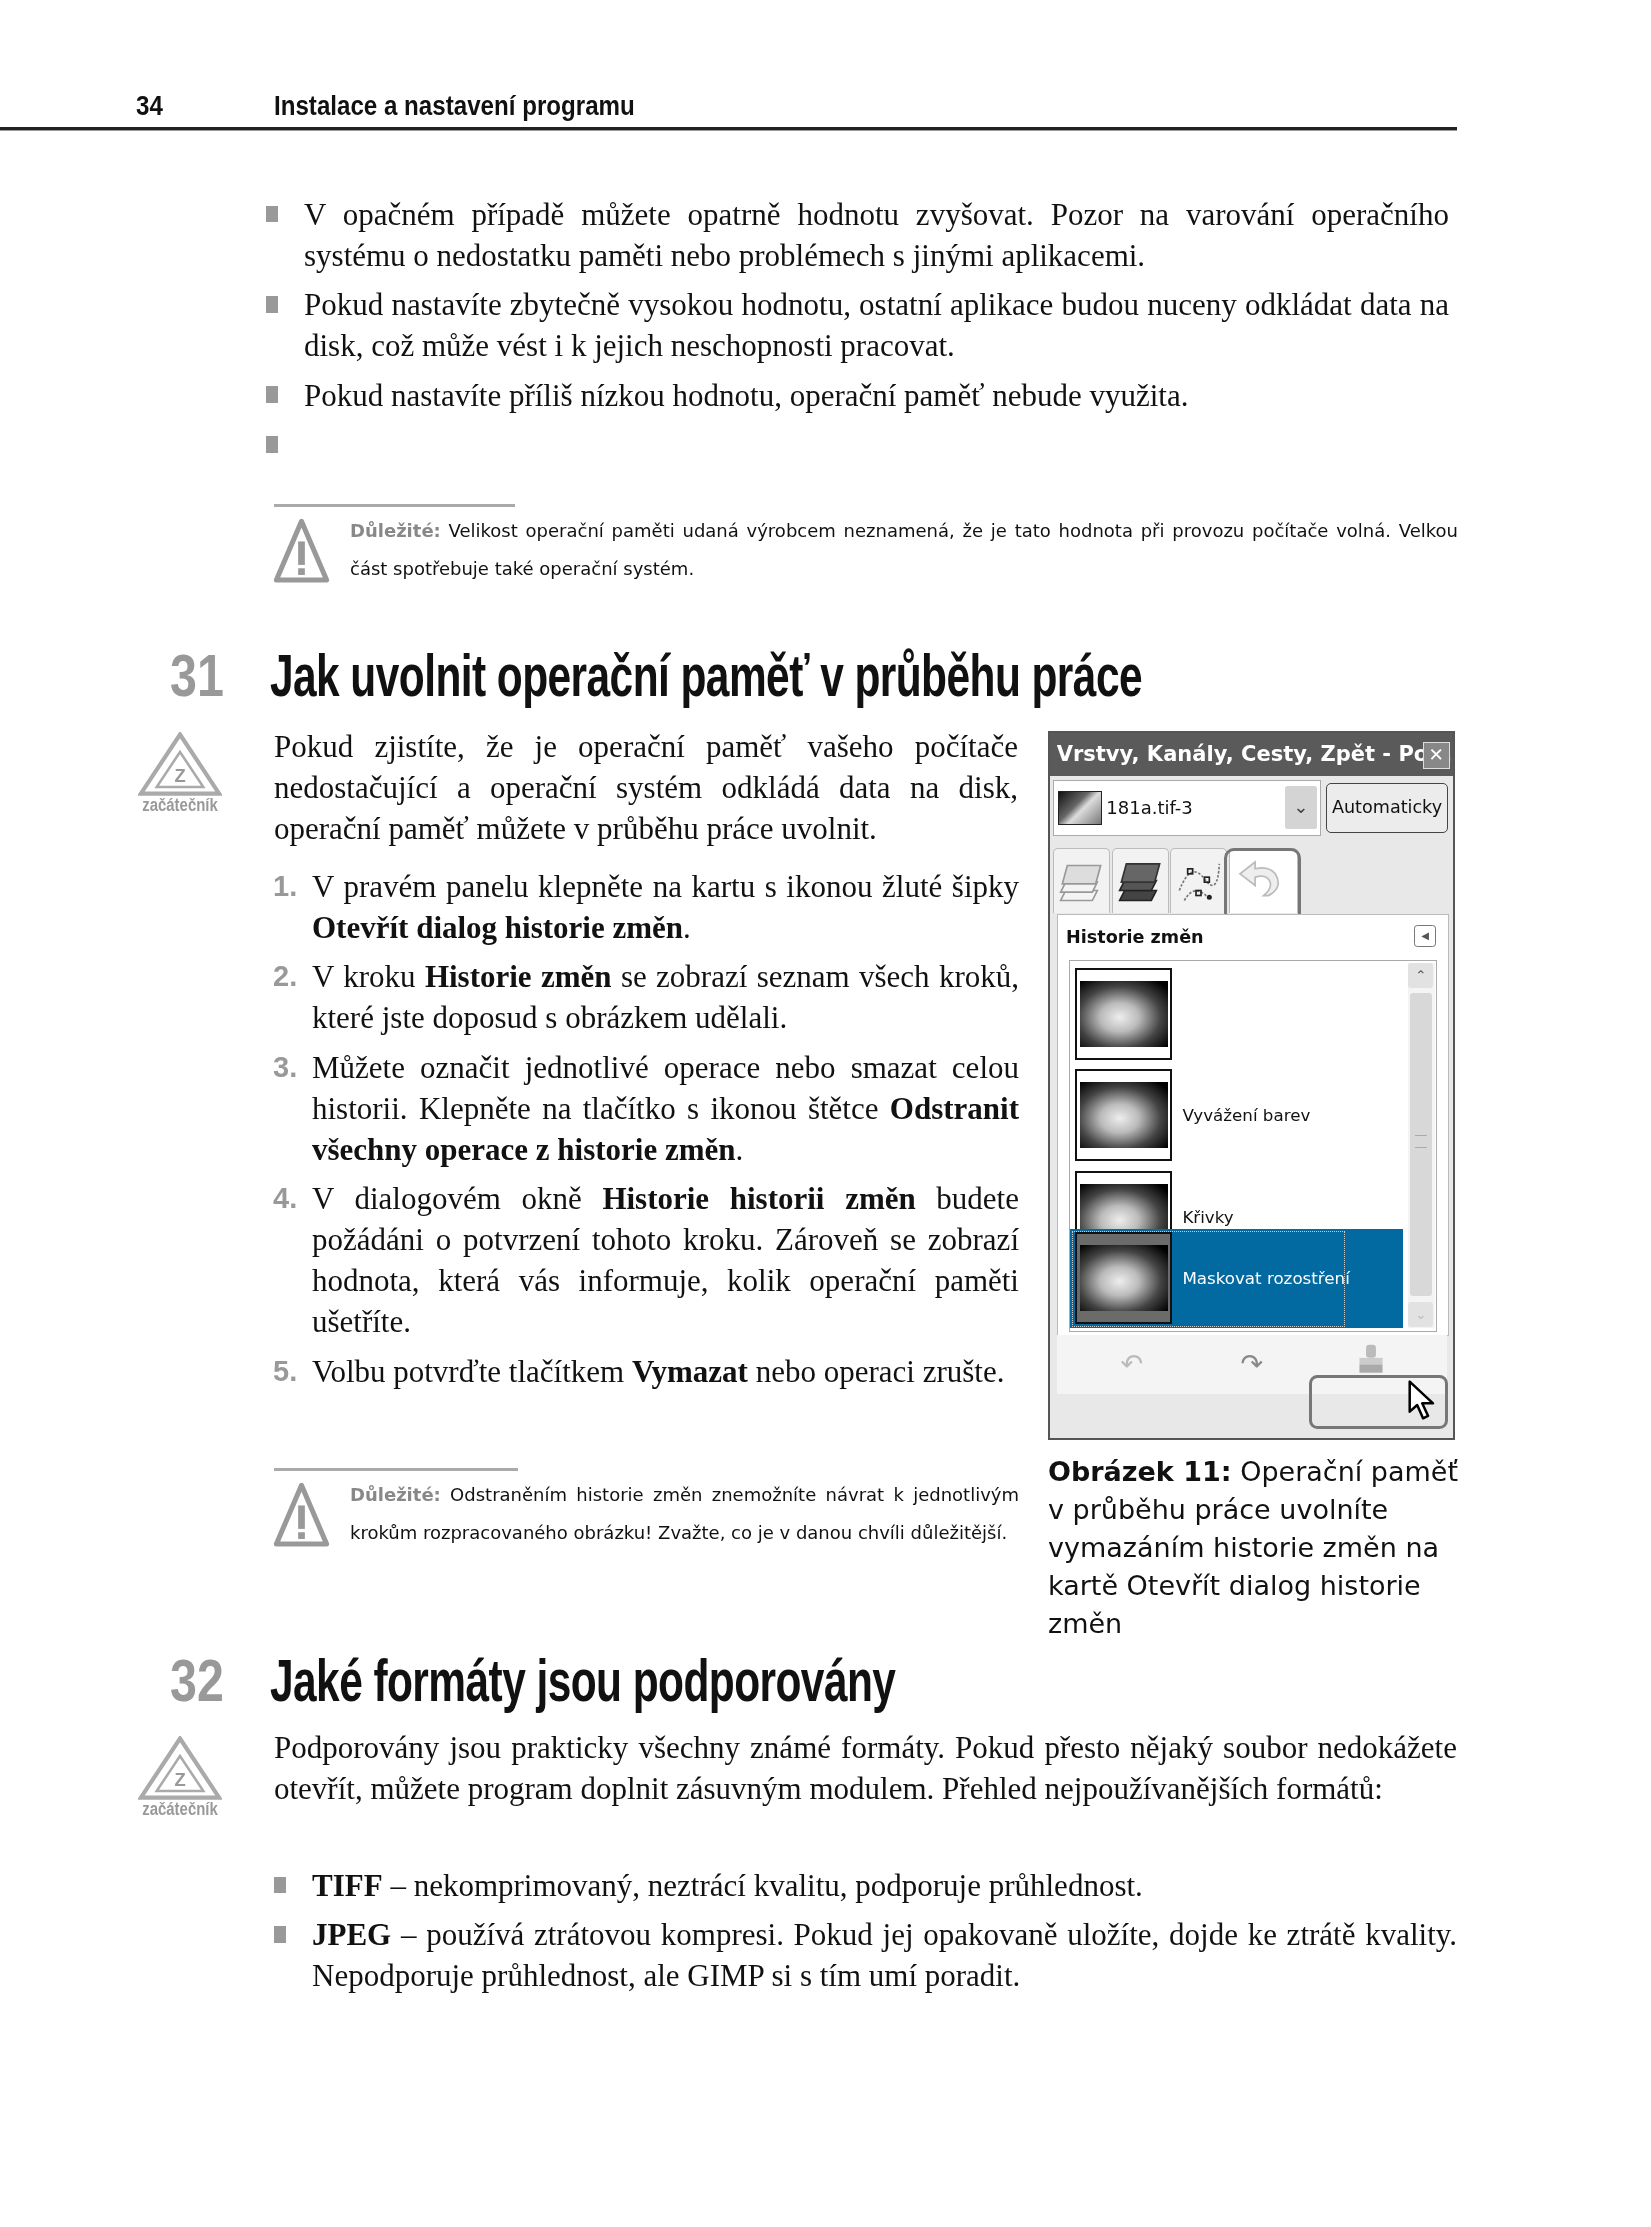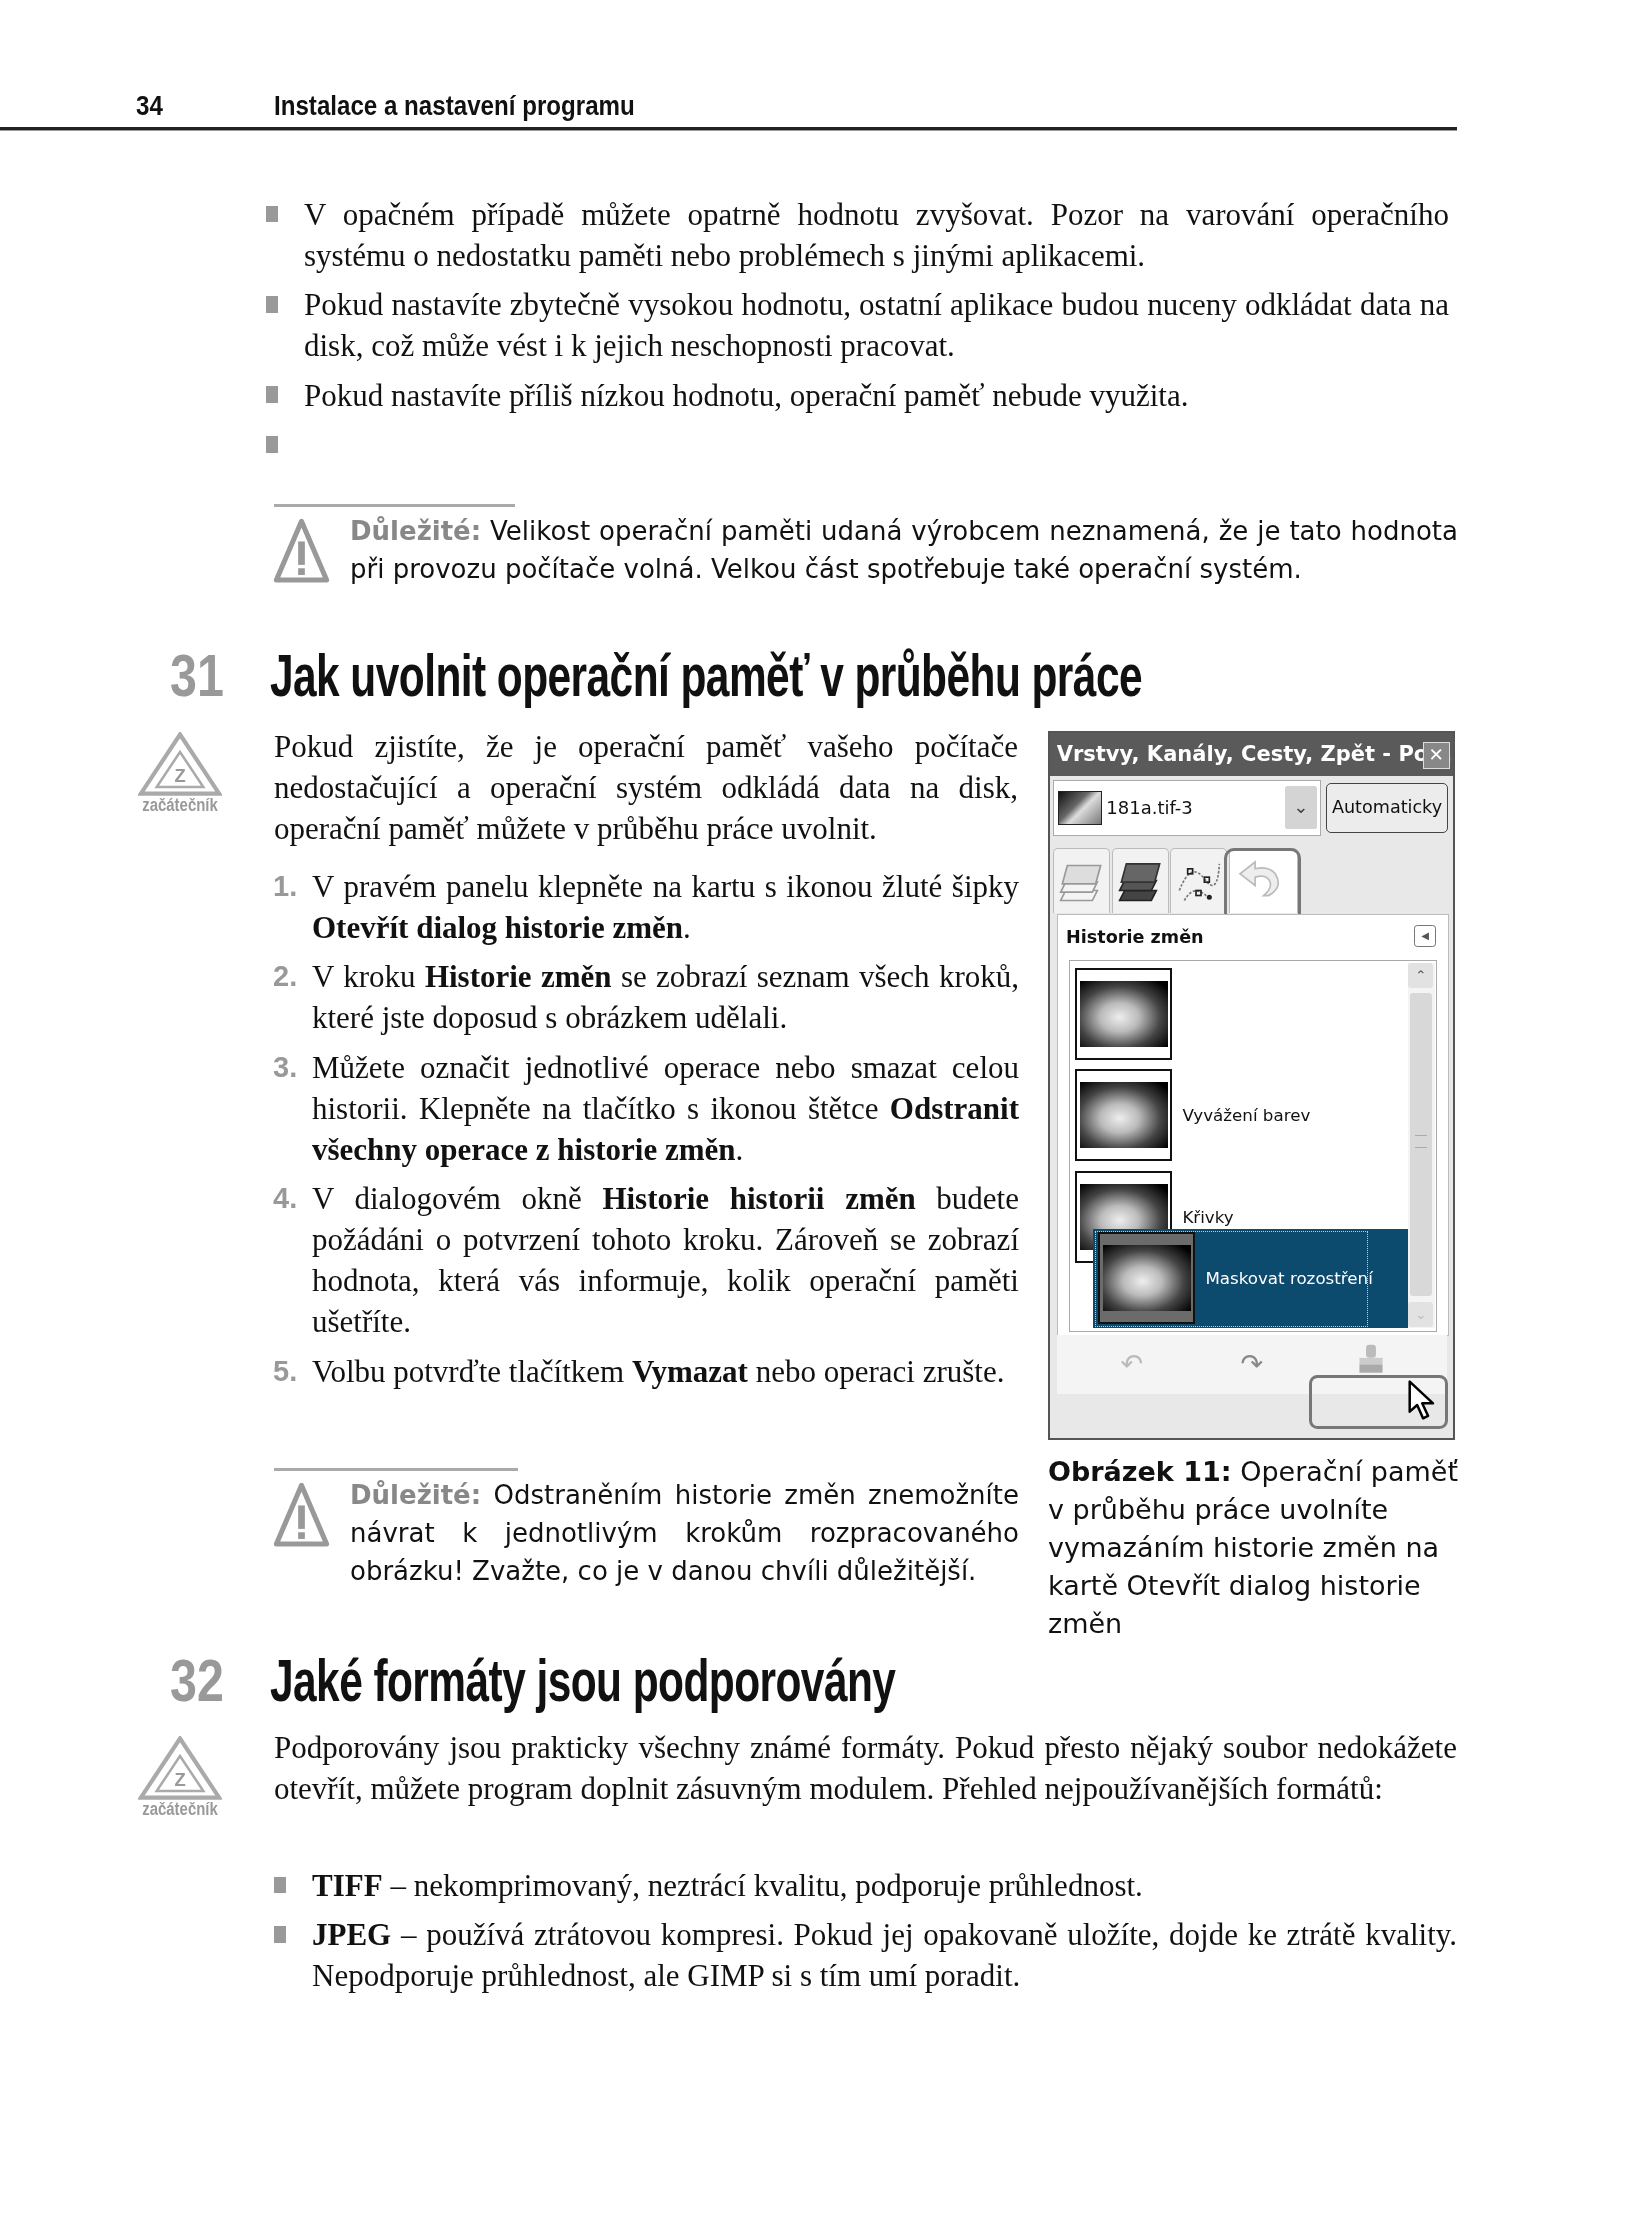--- a/index.html
+++ b/index.html
@@ -15,21 +15,21 @@
   .body-text{font-family:"Liberation Serif",serif;font-size:31px;line-height:41px;}
   ul.blist{list-style:none;margin:0;padding:0;}
   ul.blist li{position:relative;padding-left:38px;margin-bottom:8.4px;text-align:justify;}
   ul.blist li .sq{position:absolute;left:0;top:11.7px;width:11.7px;height:16.7px;background:#999;}
   #bullets1{left:266px;top:194px;width:1183px;}
   #bullets2{left:274px;top:1865px;width:1183px;}
 
   
   .warn-rule{position:absolute;height:2.5px;background:#aaa;}
   .warn-icon{position:absolute;width:57px;height:67px;}
-  .warn-text{position:absolute;font-family:"DejaVu Sans",sans-serif;font-size:26px;line-height:38px;text-align:justify;transform-origin:left top;}
+  .warn-text{position:absolute;font-family:"DejaVu Sans",sans-serif;font-size:18px;line-height:38px;text-align:justify;transform-origin:left top;}
   .warn-label{color:#888;font-weight:bold;}
 
   
   .sec-num{position:absolute;font-family:"Liberation Sans",sans-serif;font-weight:bold;font-size:59px;color:#999;transform:scaleX(.82);transform-origin:left;}
   .sec-title{position:absolute;font-family:"Liberation Sans",sans-serif;font-weight:bold;font-size:59px;color:#111;transform:scaleX(.72);transform-origin:left;white-space:nowrap;letter-spacing:-0.8px;}
 
   
   .badge{position:absolute;width:92px;text-align:center;}
   .badge svg{display:block;margin:0 auto;}
   .badge .lbl{font-family:"Liberation Sans",sans-serif;font-weight:bold;font-size:17.6px;color:#999;margin-top:-1.7px;transform:scaleX(.85);}
@@ -54,21 +54,21 @@
   .tab svg{position:absolute;left:5px;top:8.4px;}
   #tab-hi{position:absolute;left:174px;top:115px;width:77px;height:75px;border:3.3px solid #777;border-radius:10px;box-sizing:border-box;}
   #hist-area{position:absolute;left:6.7px;top:181px;width:390px;height:420px;background:#fff;border:0.8px solid #bbb;}
   #hist-title{position:absolute;left:8.4px;top:11.7px;font-family:"DejaVu Sans",sans-serif;font-weight:bold;font-size:17.6px;}
   #hist-menu{position:absolute;right:11.7px;top:10px;width:20px;height:20px;border:1.7px solid #777;border-radius:3.3px;font-size:10px;text-align:center;line-height:20px;color:#555;}
   #hist-list{position:absolute;left:11.7px;top:45px;width:366px;height:370px;border:0.8px solid #aaa;}
   .hrow{position:absolute;left:0;width:333px;height:99px;}
   .hrow .thumb{position:absolute;left:5px;top:3.3px;width:97px;height:92px;border:2.5px solid #111;box-sizing:border-box;background:#fff;}
   .hrow .thumb .ph{position:absolute;left:2.5px;top:11px;right:2.5px;bottom:11px;background:radial-gradient(ellipse at 45% 55%,#eee 0%,#bbb 28%,#444 60%,#000 90%);}
   .hrow .lbl{position:absolute;left:112px;top:0;line-height:99px;font-family:"DejaVu Sans",sans-serif;font-size:16.7px;white-space:nowrap;}
-  .hrow.sel{background:#0c4a6e;margin-left:23px;}
+  .hrow.sel{background:#0369a1;}
   .hrow.sel .lbl{color:#fff;}
   .hrow.sel .focus{position:absolute;left:1.7px;top:1.7px;width:271px;height:94px;border:1.7px dotted #ccc;}
   #scrollbar{position:absolute;right:1.7px;top:1.7px;width:27px;height:365px;background:#f4f4f4;}
   #scroll-up,#scroll-down{position:absolute;left:0.8px;width:25px;height:25px;background:#e2e2e2;border-radius:3.3px;text-align:center;font-size:13.4px;color:#555;line-height:25px;}
   #scroll-up{top:0.8px;} #scroll-down{bottom:0.8px;color:#bbb;}
   #scroll-thumb{position:absolute;left:2.5px;top:30px;width:22px;height:303px;background:#d8d8d8;border-radius:3.3px;}
   #scroll-grip{position:absolute;left:5px;top:142px;width:11.7px;height:11.7px;border-top:1.7px solid #aaa;border-bottom:1.7px solid #aaa;}
   #bottom-bar{position:absolute;left:6.7px;top:602px;width:390px;height:59px;background:#f4f4f4;}
   .bb-btn{position:absolute;top:8.4px;width:42px;height:42px;text-align:center;line-height:42px;font-size:27px;color:#bbb;}
   #clear-hi{position:absolute;left:259px;top:642px;width:139px;height:54px;border:3.3px solid #777;border-radius:8.4px;box-sizing:border-box;}

